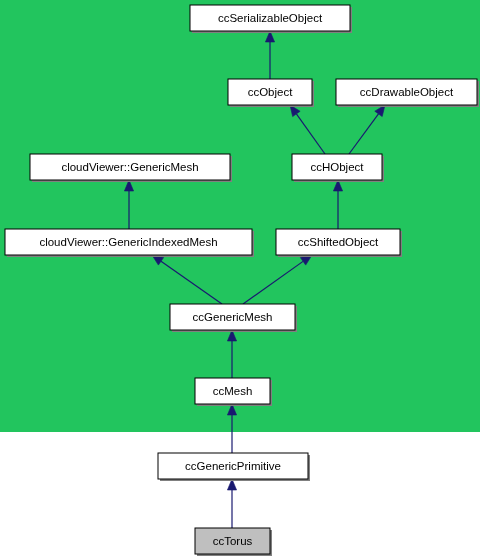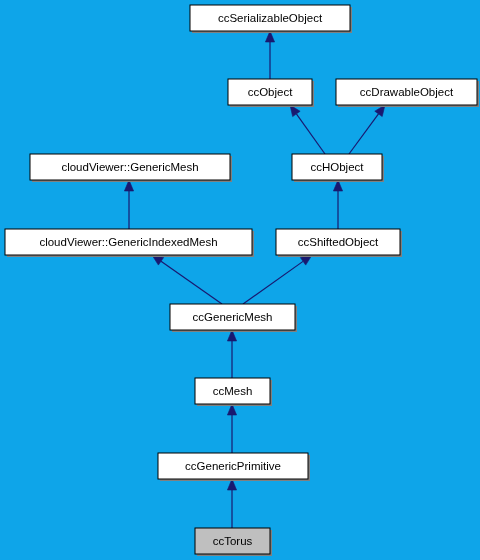--- a/index.html
+++ b/index.html
@@ -9,22 +9,22 @@
   }
   body {
     width: 480px;
     height: 560px;
     font-family: "Liberation Sans", sans-serif;
     overflow: hidden;
   }
   #diagram-root {
     position: relative;
     width: 480px;
-    height: 560px;
-    background: #0ea5e9;
+    height: 432px;
+    background: #22c55e;
   }
   svg#uml-svg {
     display: block;
     width: 480px;
     height: 560px;
   }
   .class-box-rect {
     fill: #ffffff;
     stroke: #000000;
     stroke-width: 1;

